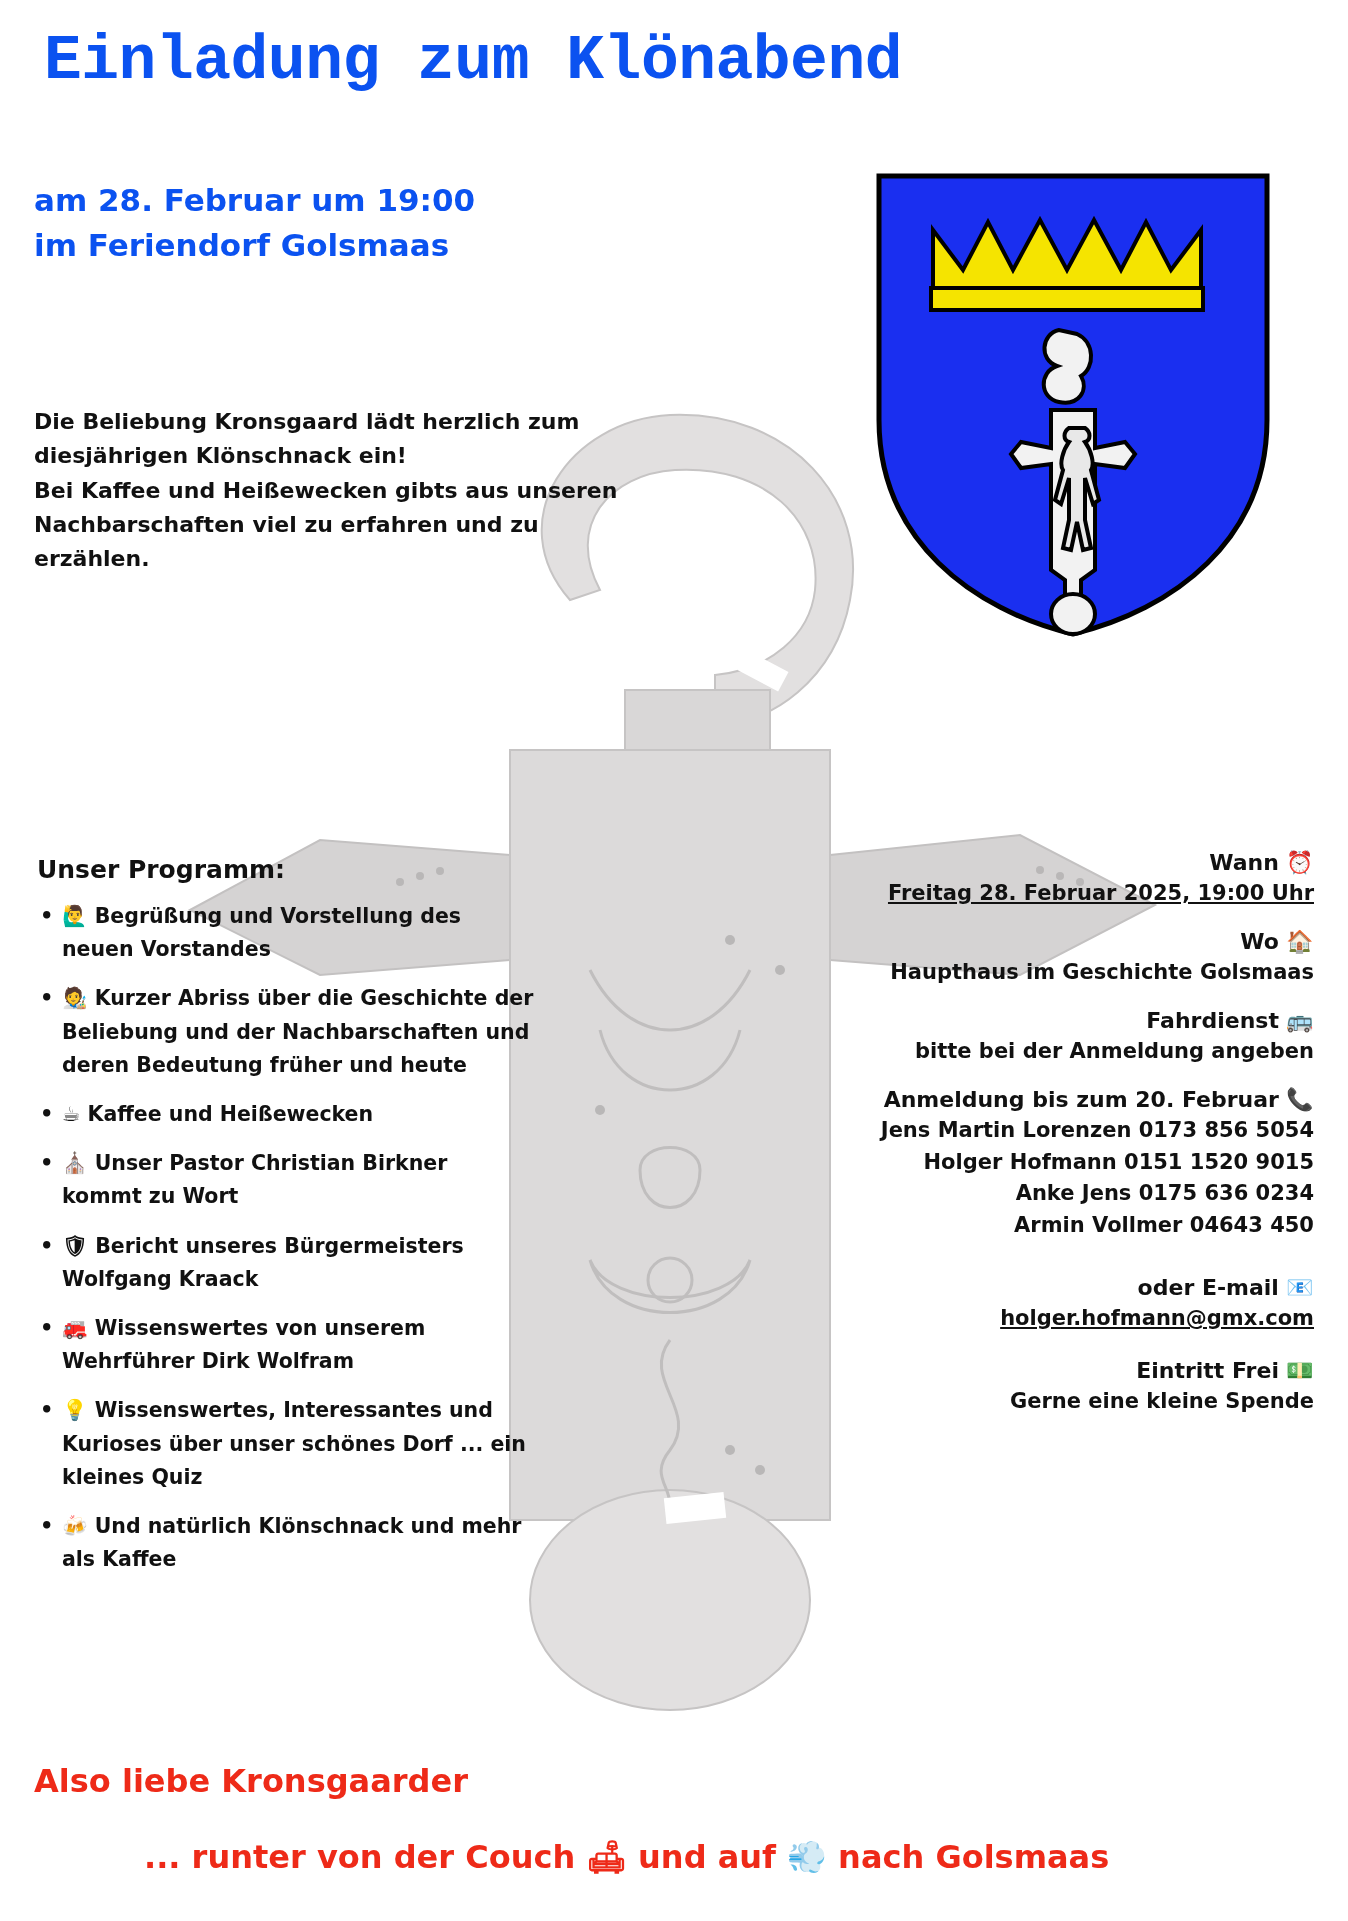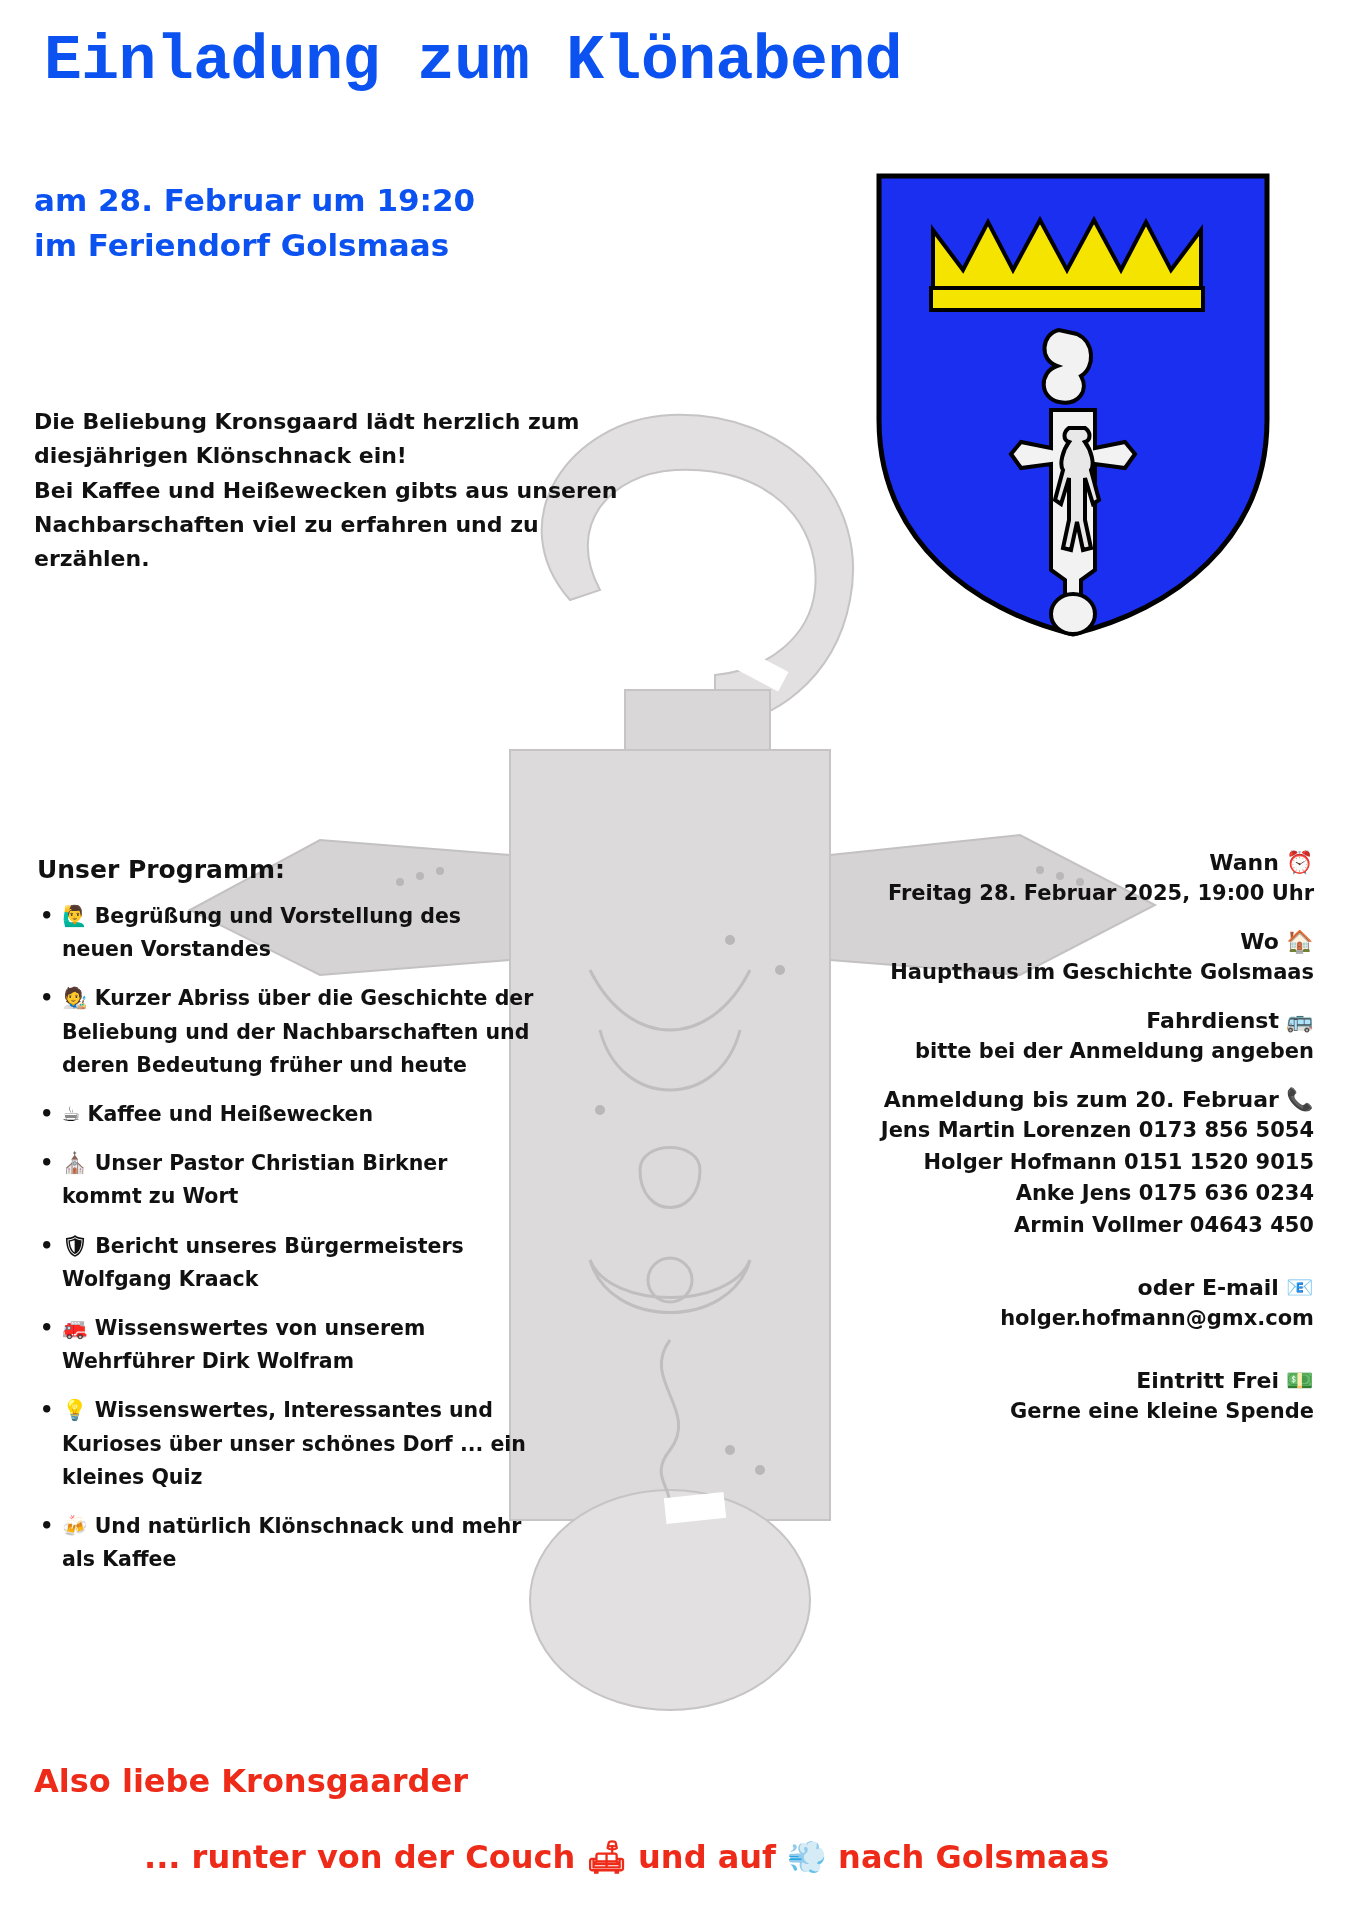--- a/index.html
+++ b/index.html
@@ -121,25 +121,25 @@
     font-weight: bold;
     color: #111;
     margin-bottom: 3px;
   }
   .info-line {
     font-size: 21px;
     font-weight: bold;
     color: #111;
     line-height: 1.48;
   }
-  .u { }
+  .u { text-decoration: underline; }
 
   .contacts .info-line { line-height: 1.5; }
   .mailblock { margin-top: 34px; }
-  .eintritt { margin-top: 34px; }
+  .eintritt { margin-top: 24px; }
 
   
   .footer1 {
     position: absolute;
     left: 34px;
     top: 1762px;
     font-size: 32px;
     font-weight: bold;
     color: #ee2a18;
   }
@@ -198,21 +198,21 @@
       <circle cx="610" cy="700" r="5"></circle>
     <circle cx="430" cy="840" r="5"></circle>
       <circle cx="560" cy="1180" r="5"></circle>
     <circle cx="590" cy="1200" r="5"></circle>
   </g>
 </svg>
 
 <div class="title">Einladung zum Klönabend</div>
 
 <div class="subtitle">
-  <div>am 28. Februar um 19:20</div>
+  <div>am 28. Februar um 19:00</div>
   <div>im Feriendorf Golsmaas</div>
 </div>
 
 <svg class="arms" viewBox="0 0 400 470" xmlns="http://www.w3.org/2000/svg">
   <path d="M6 6 L394 6 L394 250 C394 370 300 440 200 464 C100 440 6 370 6 250 Z" fill="#1a2ff0" stroke="#000000" stroke-width="5"></path>
 
   <g stroke="#000000" stroke-width="4" fill="#f5e400">
     <path d="M60 120 L60 60 L90 100 L115 52 L140 100 L167 50 L194 100
              L221 50 L248 100 L273 52 L298 100 L328 60 L328 120 Z"></path>
     <rect x="58" y="118" width="272" height="22"></rect>

